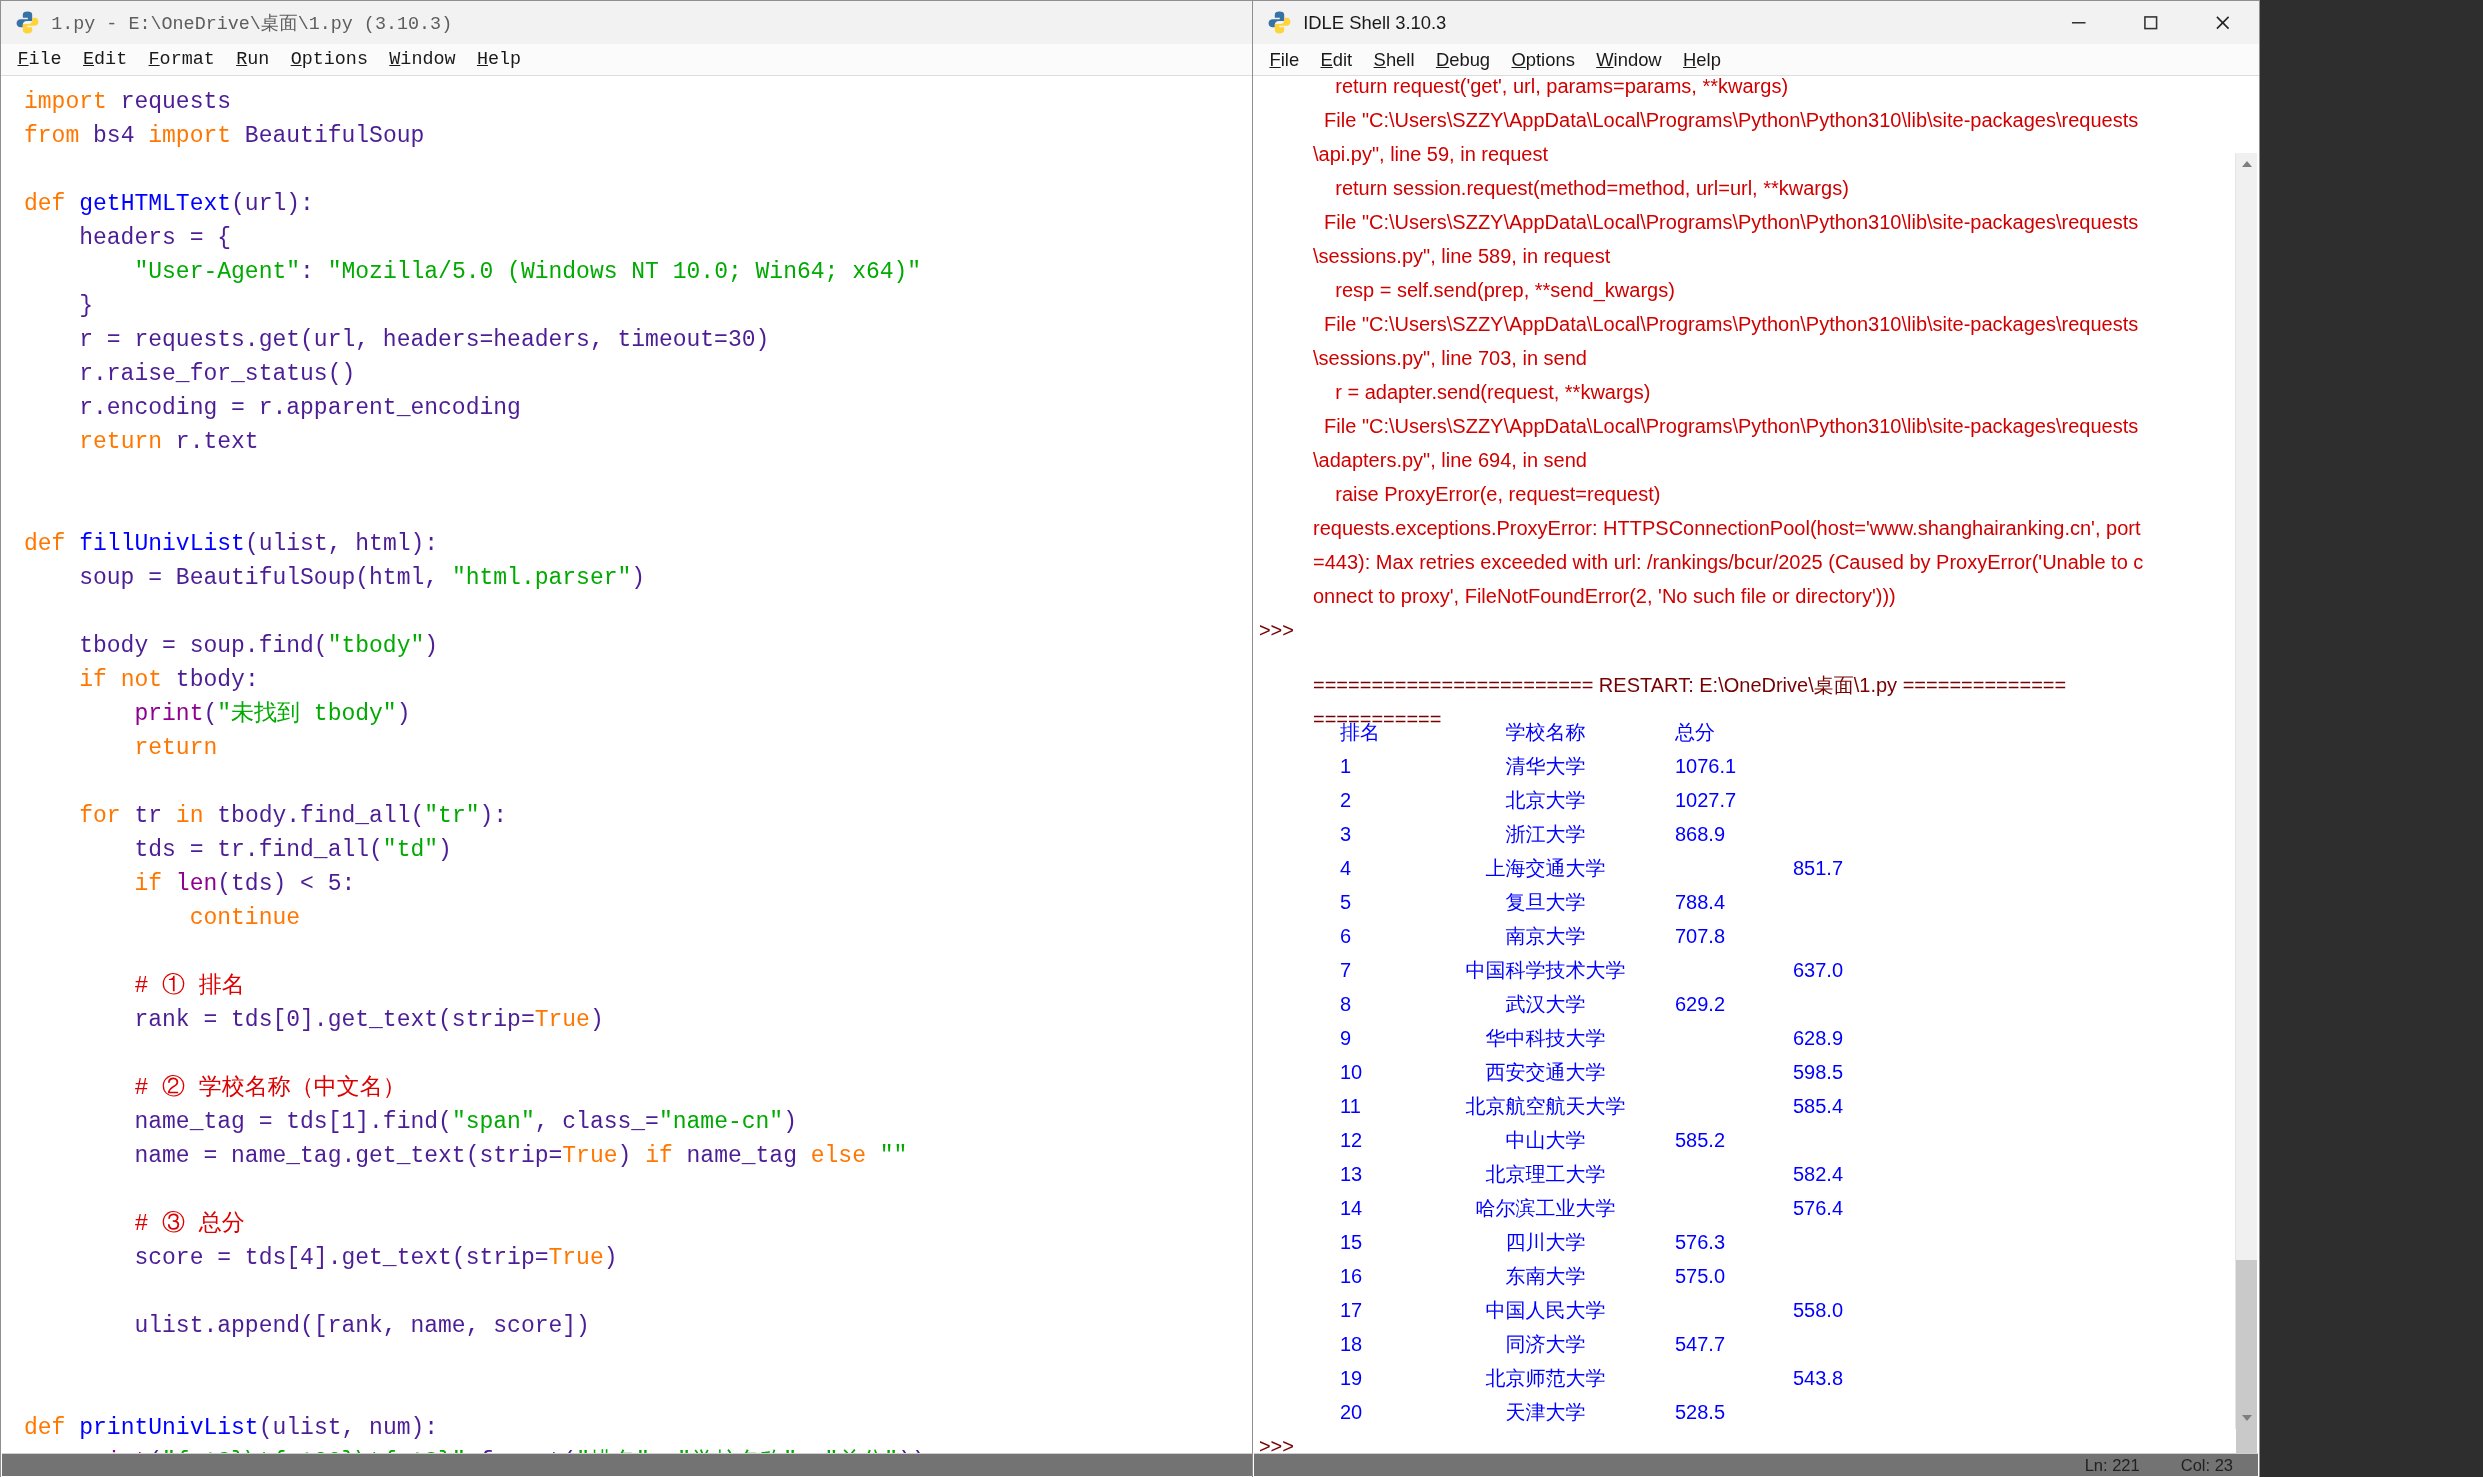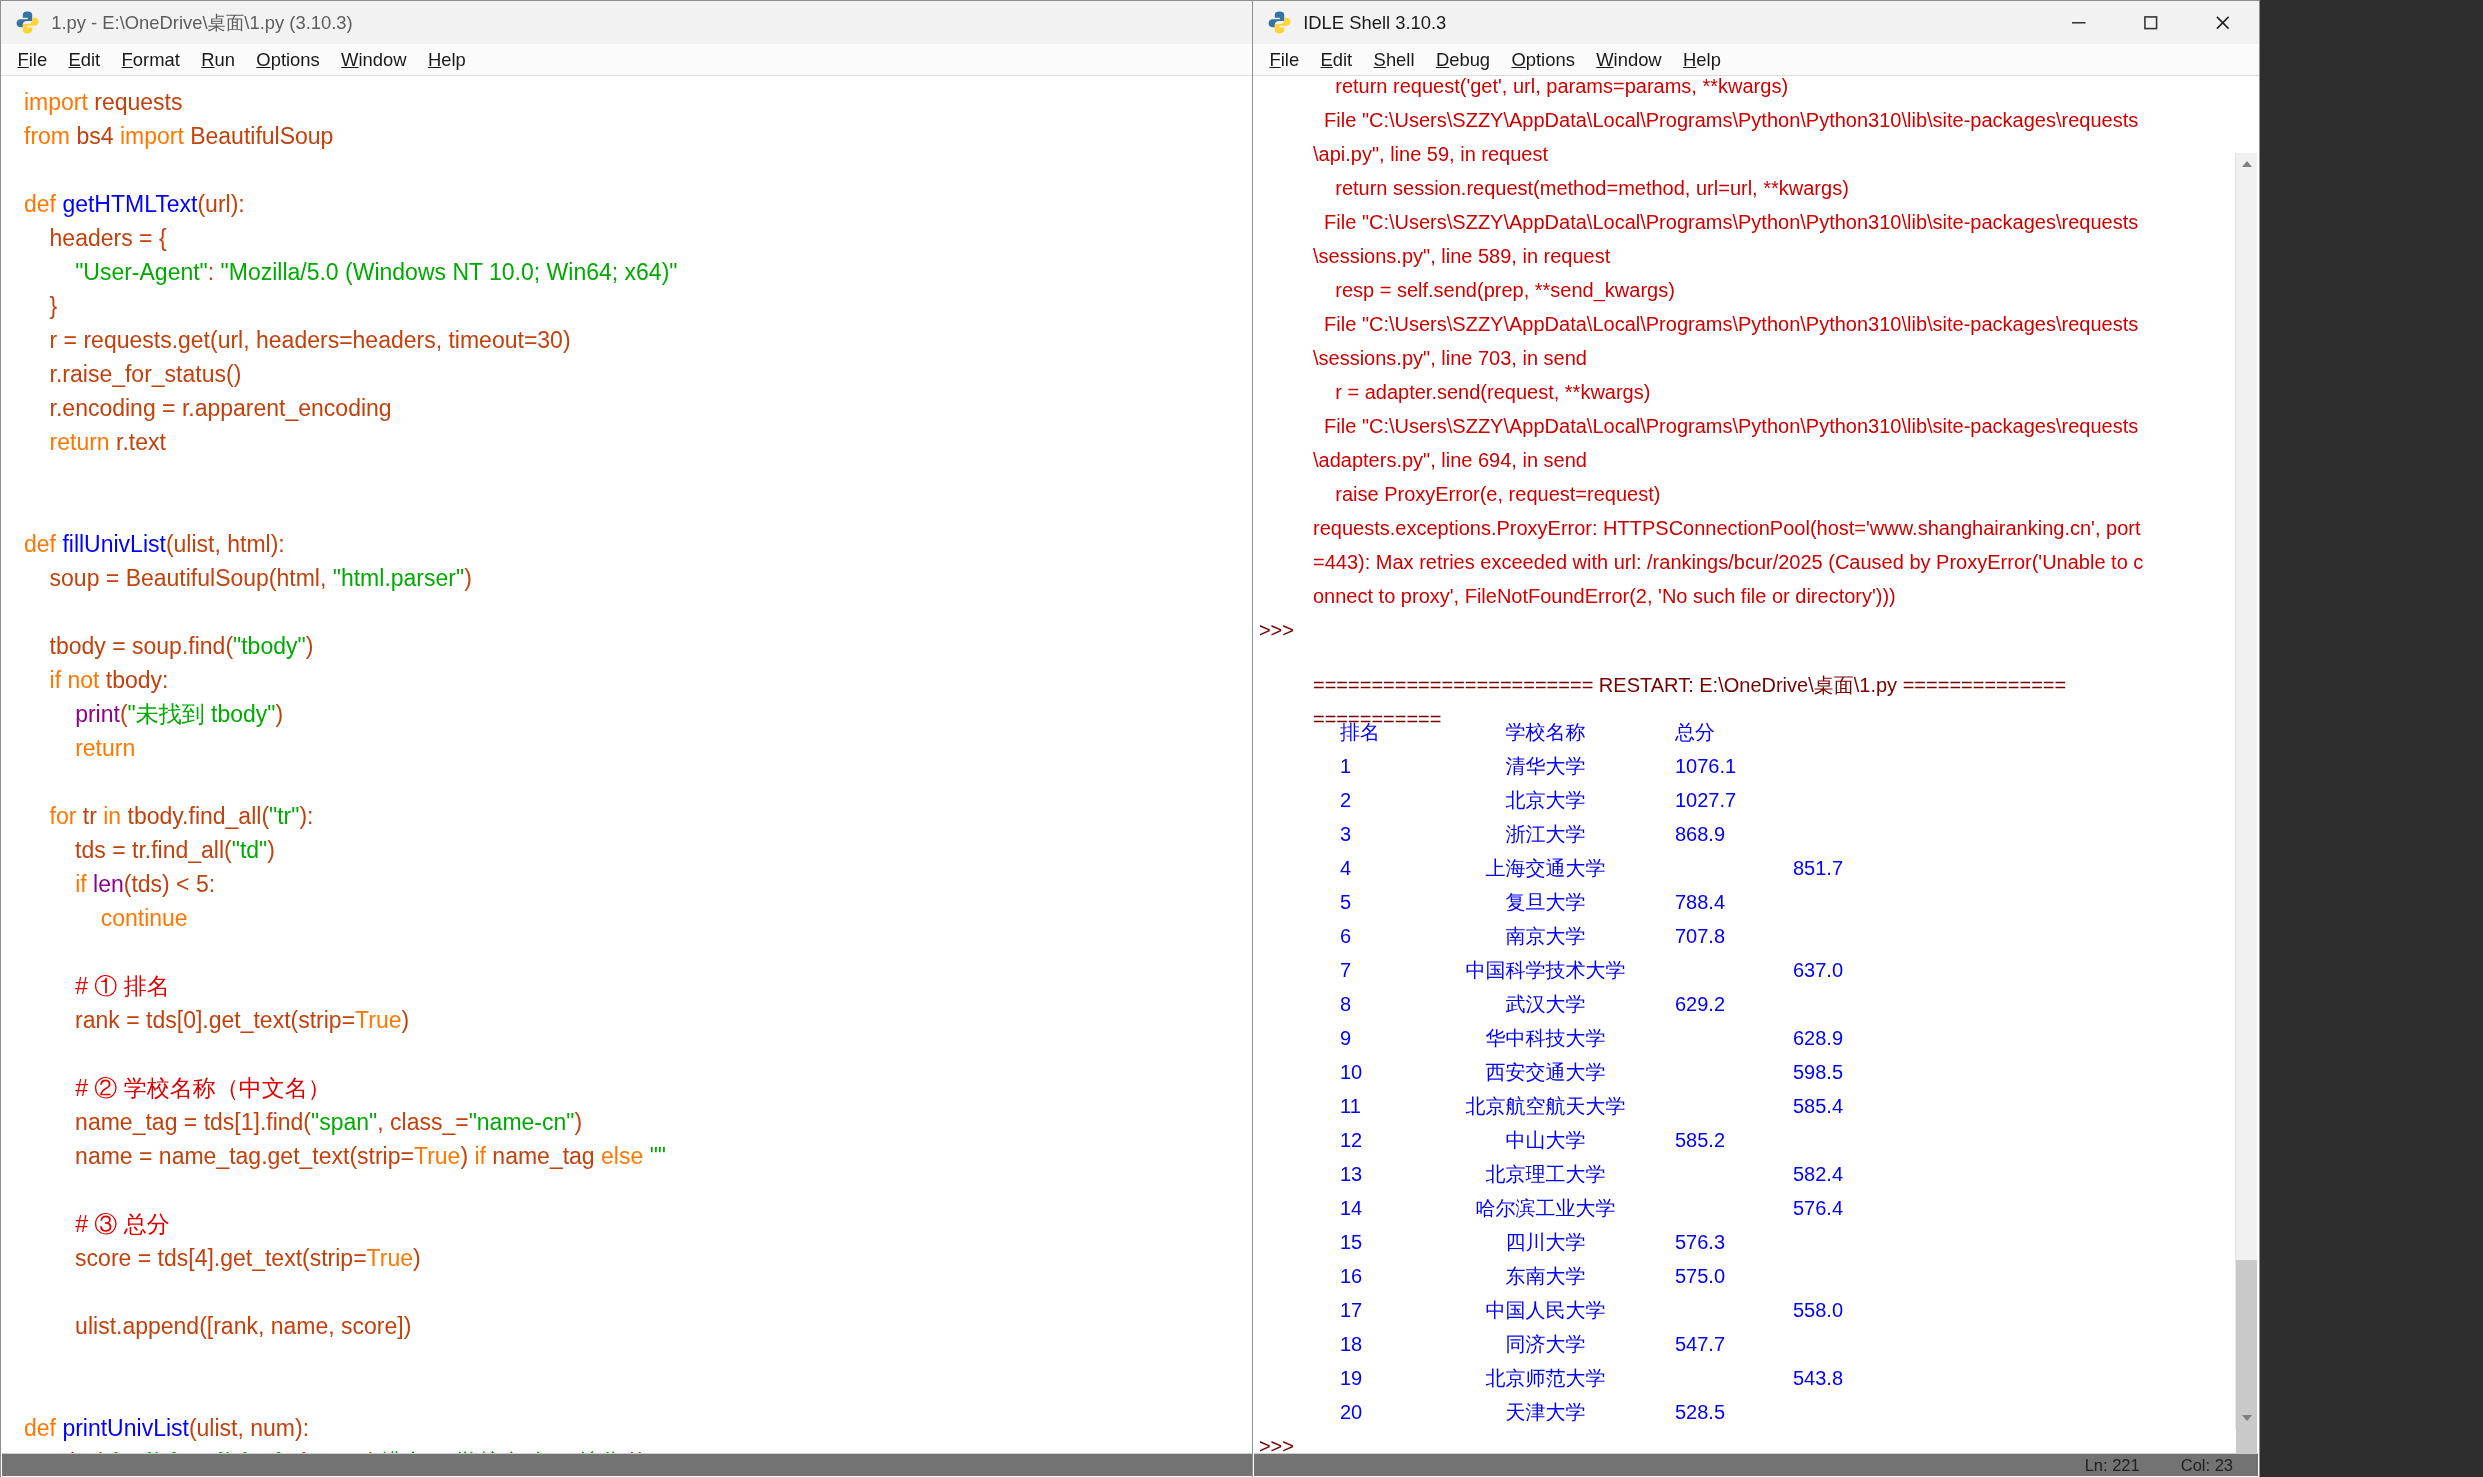--- a/index.html
+++ b/index.html
@@ -6,21 +6,21 @@
   html,body { width:2483px; height:1478px; }
   body {
     position:relative; overflow:hidden;
     background:#2e2e2e;
     font-family:"Liberation Sans", sans-serif;
   }
   .window {
     position:absolute; top:0; height:1478px;
     background:#ffffff; border:1px solid #8f8f8f;
   }
-  #editor-window { left:0; width:1449px; }
+  #editor-window { left:0; width:1449px;font-family:Liberation Mono, monospace; }
   #shell-window  { left:1252px; width:1008px; }
 
   
   .titlebar {
     position:absolute; top:0; left:0; right:0; height:43px;
     background:#f2f2f2; display:flex; align-items:center;
     padding-left:13.6px;
   }
   .app-icon { width:25px; height:25px; margin-right:11.6px; flex:0 0 auto; }
   .title-text { font-size:18.4px; color:#1a1a1a; white-space:nowrap; }
@@ -46,21 +46,21 @@
   .win-body {
     position:absolute; top:76px; left:1px; right:1px; bottom:24px;
     background:#ffffff; overflow:hidden; cursor:text;
   }
   .code-area {
     position:absolute; inset:0; right:22px; overflow:hidden;
     padding:7.8px 0 0 22px;
     font-size:23px; line-height:34px; white-space:pre; color:#000;
   }
   .code-line { height:34px; }
-  .tk-p { color:#c2410c;margin-top:36px; }
+  .tk-p { color:#4c1d95;margin-top:36px; }
   .tk-k { color:var(--keyword); }
   .tk-s { color:var(--string); }
   .tk-c { color:var(--comment); }
   .tk-b { color:var(--builtin); }
   .tk-d { color:var(--definition); }
 
   .shell-area {
     position:absolute; inset:0; right:22px; overflow:hidden;
     font-size:20px; line-height:34px;
   }

